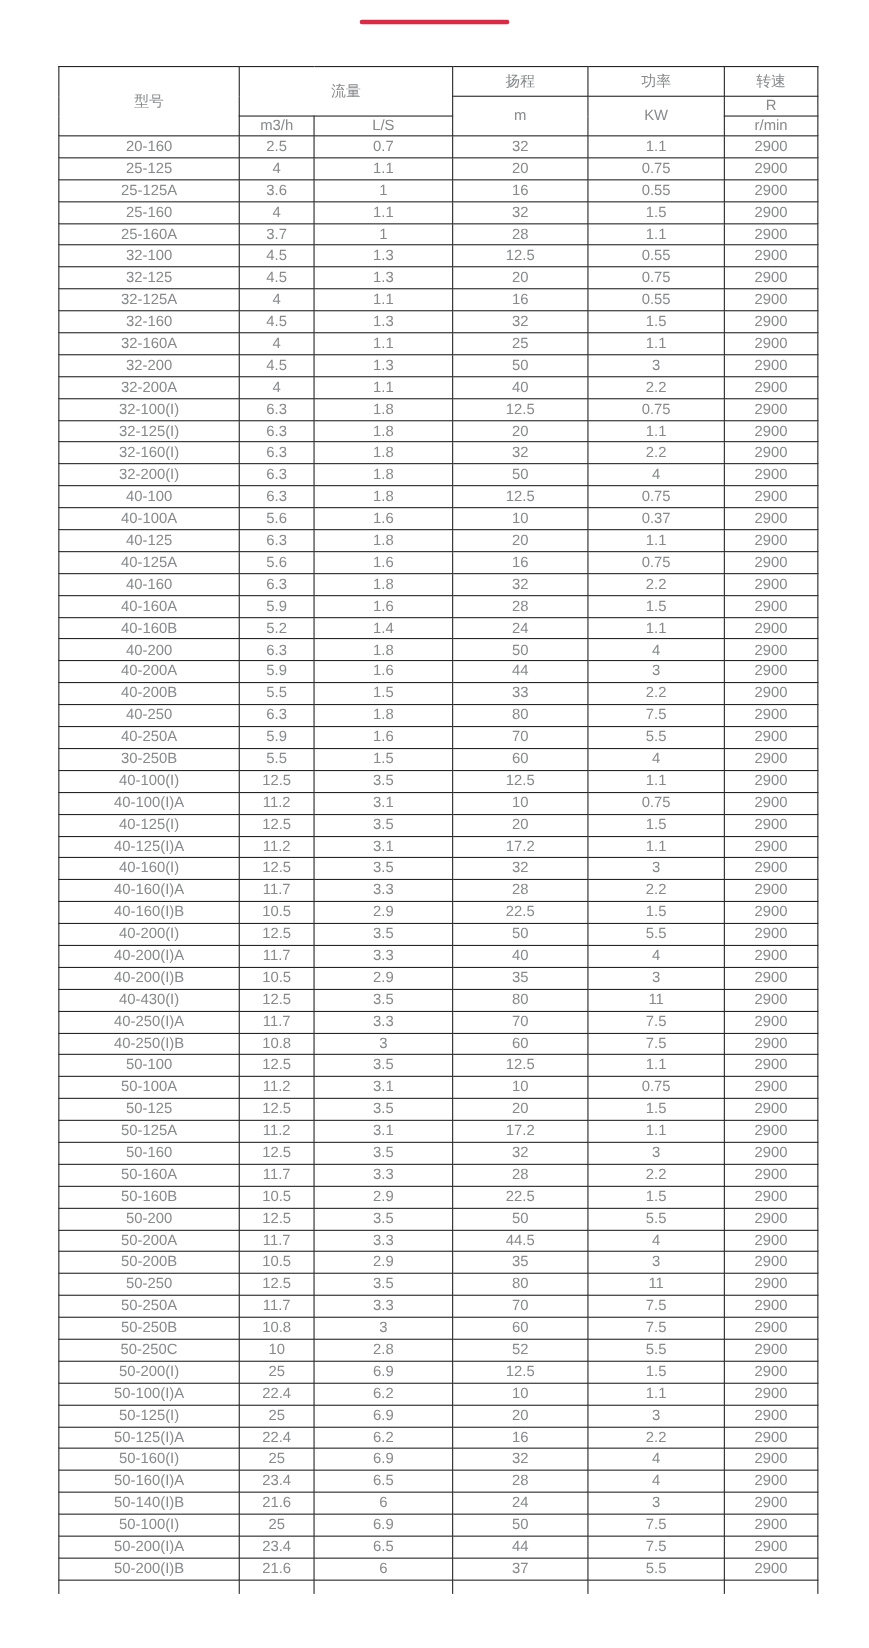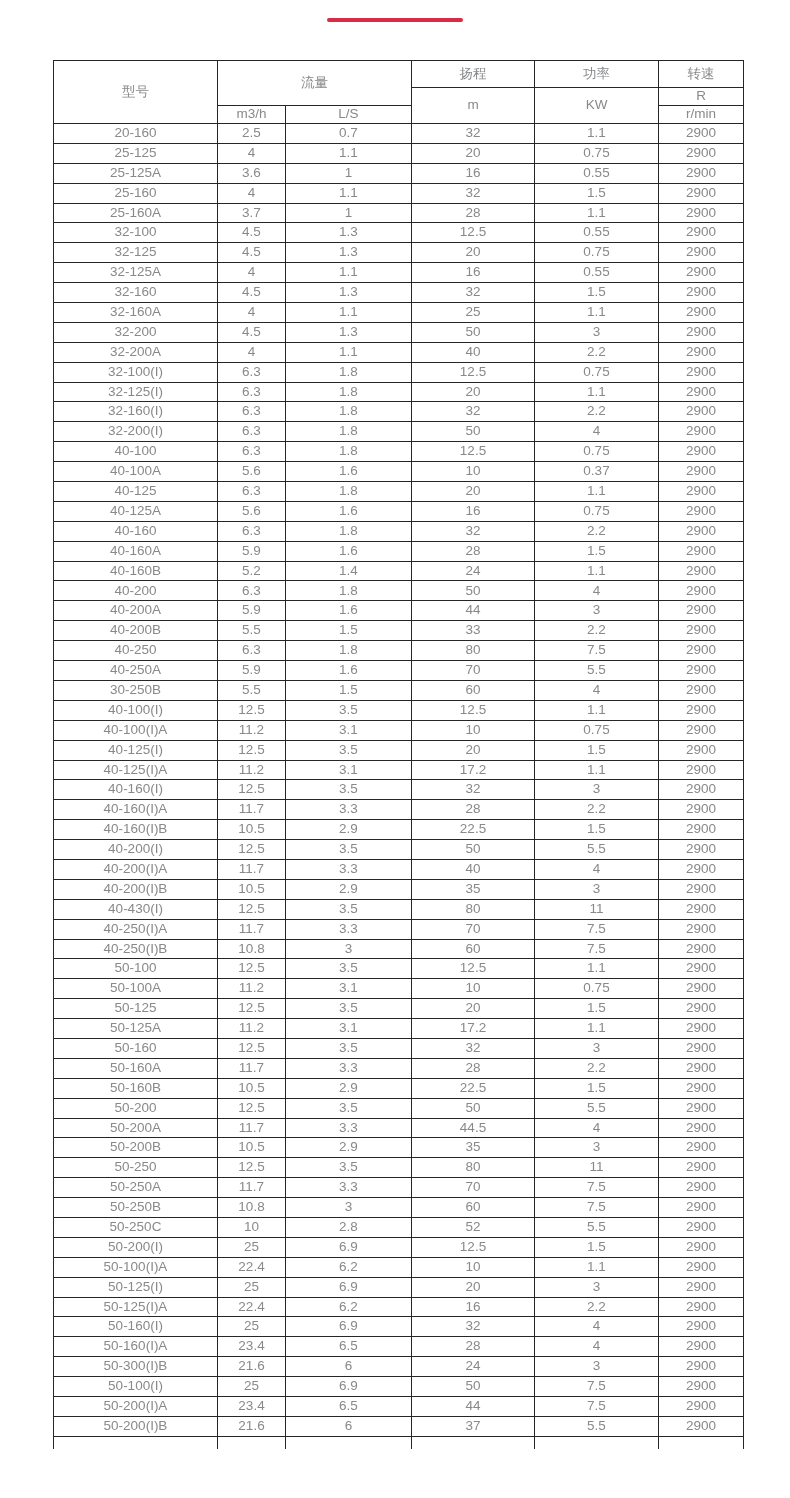--- a/index.html
+++ b/index.html
@@ -582,21 +582,21 @@
       </tr>
       <tr>
         <td>50-160(I)A</td>
         <td>23.4</td>
         <td>6.5</td>
         <td>28</td>
         <td>4</td>
         <td>2900</td>
       </tr>
       <tr>
-        <td>50-300(I)B</td>
+        <td>50-140(I)B</td>
         <td>21.6</td>
         <td>6</td>
         <td>24</td>
         <td>3</td>
         <td>2900</td>
       </tr>
       <tr>
         <td>50-100(I)</td>
         <td>25</td>
         <td>6.9</td>

